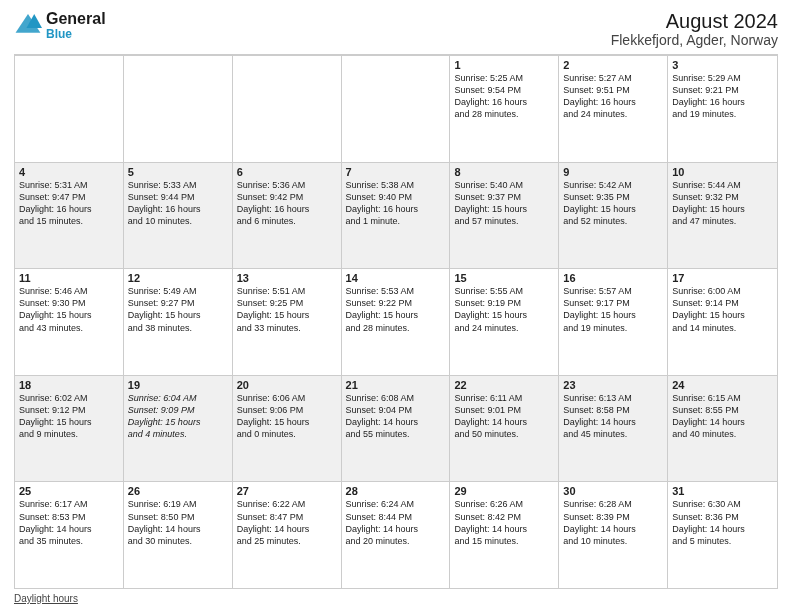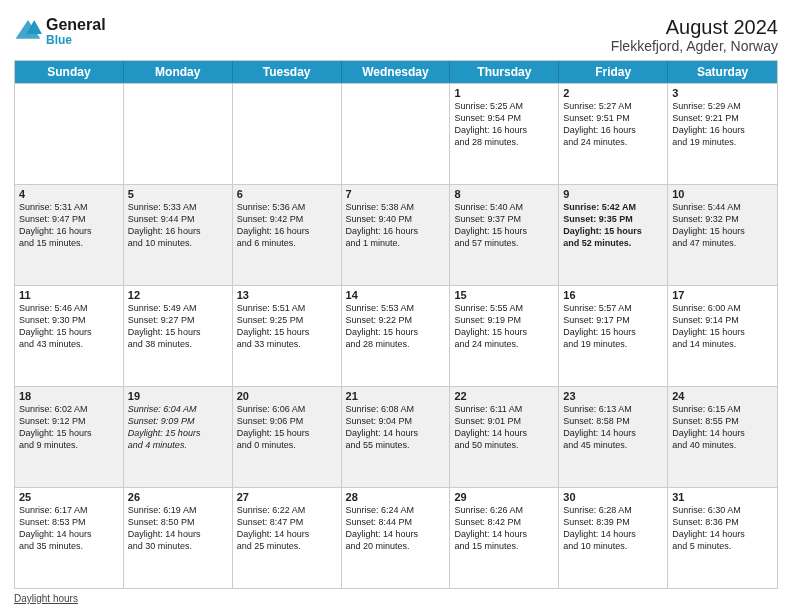--- a/index.html
+++ b/index.html
@@ -15,21 +15,20 @@
       height: 612px;
       display: flex;
       flex-direction: column;
       padding: 10px 14px 8px 14px;
     }
     .top-section {
       display: flex;
       justify-content: space-between;
       align-items: flex-start;
       margin-bottom: 6px;
-      margin-top: 6px;
     }
     .logo {
       display: flex;
       align-items: center;
       gap: 4px;
     }
     .logo-icon {
       width: 28px;
       height: 28px;
     }
@@ -127,29 +126,20 @@
         <div style="font-size:12px;font-weight:bold;color:#2196c4;line-height:1.1;">Blue</div>
       </div>
     </div>
     <div class="title-block">
       <div class="main-title">August 2024</div>
       <div class="subtitle">Flekkefjord, Agder, Norway</div>
     </div>
   </div>
 
   <div class="calendar">
-    <div class="cal-header">
-    <div class="cal-header-cell">Sunday</div>
-        <div class="cal-header-cell">Monday</div>
-        <div class="cal-header-cell">Tuesday</div>
-        <div class="cal-header-cell">Wednesday</div>
-        <div class="cal-header-cell">Thursday</div>
-        <div class="cal-header-cell">Friday</div>
-        <div class="cal-header-cell">Saturday</div>
-      </div>
     <div class="cal-body">
     <div class="cal-row">
           <div class="cal-cell empty"></div>
           <div class="cal-cell empty"></div>
           <div class="cal-cell empty"></div>
           <div class="cal-cell empty"></div>
           <div class="cal-cell">
             <span class="day-num">1</span>
             <div class="cell-text" style="white-space: pre-line;">Sunrise: 5:25 AM
 Sunset: 9:54 PM
@@ -202,21 +192,21 @@
           </div>
           <div class="cal-cell alt-row">
             <span class="day-num">8</span>
             <div class="cell-text" style="white-space: pre-line;">Sunrise: 5:40 AM
 Sunset: 9:37 PM
 Daylight: 15 hours
 and 57 minutes.</div>
           </div>
           <div class="cal-cell alt-row">
             <span class="day-num">9</span>
-            <div class="cell-text" style="white-space: pre-line; font-weight: bold;">Sunrise: 5:42 AM
+            <div class="cell-text" style="white-space: pre-line;">Sunrise: 5:42 AM
 Sunset: 9:35 PM
 Daylight: 15 hours
 and 52 minutes.</div>
           </div>
           <div class="cal-cell alt-row">
             <span class="day-num">10</span>
             <div class="cell-text" style="white-space: pre-line;">Sunrise: 5:44 AM
 Sunset: 9:32 PM
 Daylight: 15 hours
 and 47 minutes.</div>

